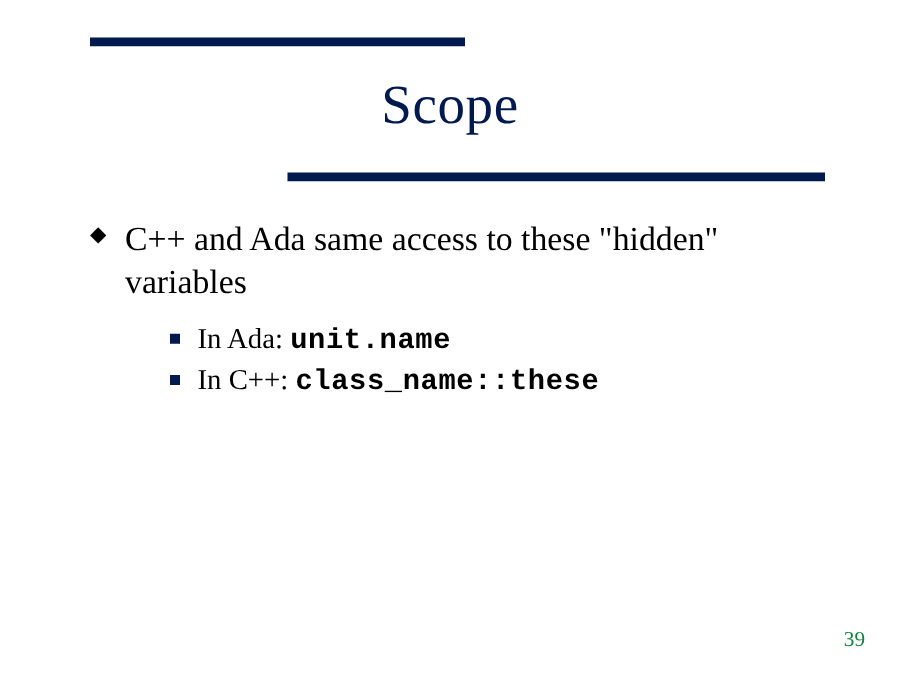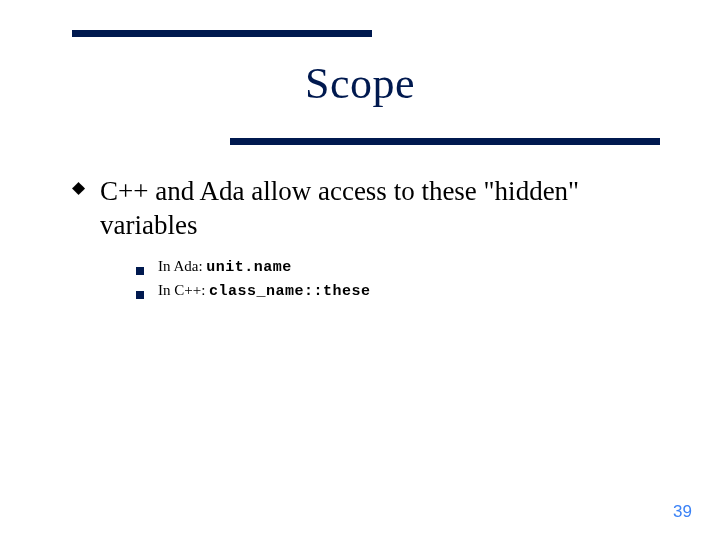--- a/index.html
+++ b/index.html
@@ -70,21 +70,21 @@
     position: absolute;
     left: 0;
     top: 2px;
     font-size: 17px;
     color: #000;
   }
   ul.level2 {
     list-style: none;
     margin: 14px 0 0 0;
     padding: 0 0 0 36px;
-    font-size: 15px;
+    font-size: 23px;
   }
   ul.level2 > li {
     position: relative;
     padding-left: 22px;
     margin-bottom: 4px;
   }
   ul.level2 > li::before {
     content: "";
     position: absolute;
     left: 0;
@@ -98,41 +98,41 @@
     font-weight: bold;
     letter-spacing: 0.5px;
   }
   .underline {
     text-decoration: underline;
   }
   .pagenum {
     position: absolute;
     right: 28px;
     bottom: 18px;
-    font-family: Liberation Sans, sans-serif;
+    font-family: Liberation Serif, serif;
     font-size: 17px;
-    color: #3b82f6;
+    color: #15803d;
     margin-top: 12px;
   }
 </style>
 </head>
 <body>
 
 <div class="slide">
 
   <div class="rule-top"></div>
 
   <div class="title">Scope</div>
 
   <div class="rule-bottom"></div>
 
   <div class="body">
     <ul class="level1">
       <li>
-        <span>C++ and Ada allow access to these "hidden" variables</span>
+        <span>C++ and Ada same access to these "hidden" variables</span>
         <ul class="level2">
           <li>
             <span>In Ada: </span><span class="mono">unit.name</span>
           </li>
           <li>
             <span>In C++: </span><span class="mono">class_name::these</span>
           </li>
         </ul>
       </li>
     </ul>

